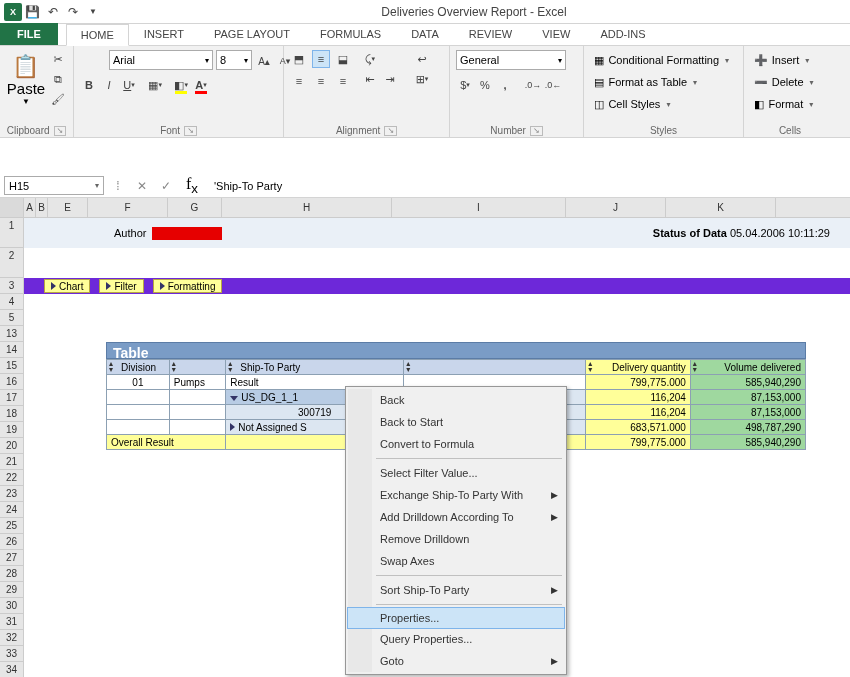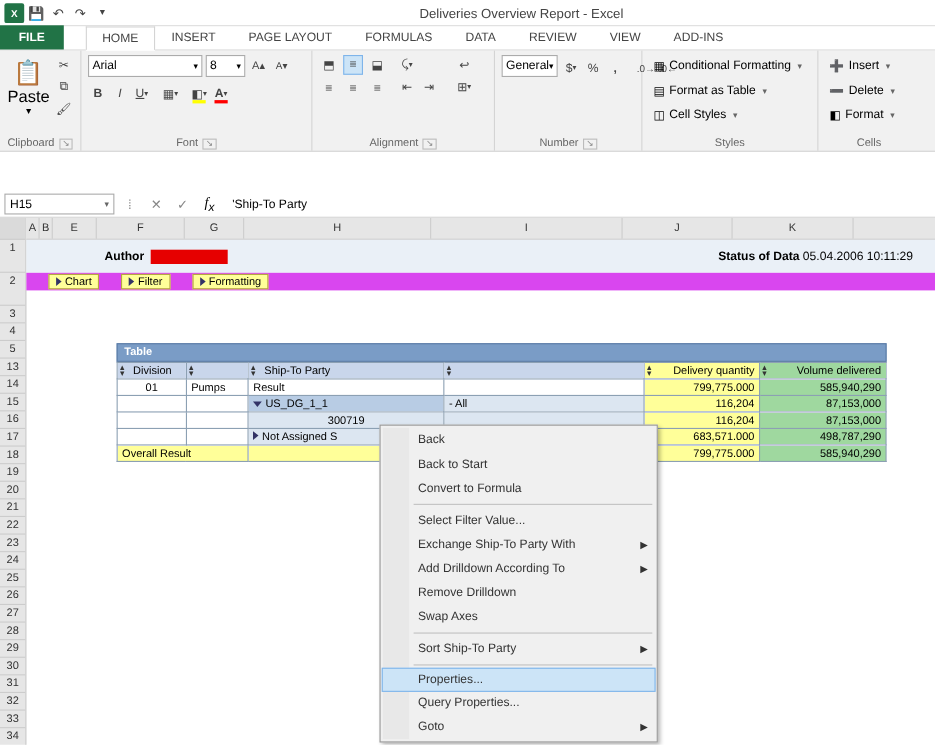--- a/index.html
+++ b/index.html
@@ -8,102 +8,102 @@
 
 .titlebar { height: 24px; background: #fff; display: flex; align-items: center; padding: 0 4px; border-bottom: 1px solid #d4d4d4; }
 .titlebar .qat { display: flex; align-items: center; gap: 2px; }
 .titlebar .qat .xl-icon { width: 18px; height: 18px; background: #217346; color:#fff; font-size:9px; font-weight:bold; display:flex; align-items:center; justify-content:center; border-radius:2px;}
 .titlebar .qat span { width: 18px; height: 18px; display: inline-flex; align-items: center; justify-content: center; color: #444; font-size: 12px; }
 .titlebar .title { flex: 1; text-align: center; font-size: 12px; color: #444; }
 
 
 .tabs { height: 22px; background: #fff; display: flex; align-items: flex-end; padding: 0; border-bottom: 1px solid #d4d4d4; }
 .tab { padding: 4px 14px; font-size: 11px; color: #444; cursor: pointer; border: 1px solid transparent; }
-.tab.file { background: #217346; color: #fff; font-weight: bold; margin-right: 20px; padding: 4px 16px;}
+.tab.file { background: #217346; color: #fff; font-weight: bold; margin-right: 8px; padding: 4px 16px;}
 .tab.active { background: #fff; border: 1px solid #d4d4d4; border-bottom: 1px solid #fff; margin-bottom: -1px; }
 
 
 .ribbon { height: 92px; background: #f1f1f1; display: flex; border-bottom: 1px solid #d4d4d4; }
 .group { border-right: 1px solid #d4d4d4; padding: 4px 6px 1px; display: flex; flex-direction: column; justify-content: space-between; }
 .group-body { flex: 1; display: flex; align-items: flex-start; gap: 3px; }
 .group-label { text-align: center; font-size: 10px; color: #666; padding-top: 2px; display:flex; justify-content:center; align-items:center; gap:4px;}
 .group-label .dlg { font-size:8px; color:#888; border:1px solid #bbb; padding:0 2px; line-height:8px;}
 
 .big-btn { display:flex; flex-direction:column; align-items:center; justify-content:center; width:40px; height:60px; }
 .big-btn .icn { font-size:22px; }
 .big-btn .lbl { font-size:15px; }
 
 .vcol { display:flex; flex-direction:column; gap:2px; }
 .icn-btn { width:18px; height:18px; display:inline-flex; align-items:center; justify-content:center; font-size:11px; border:1px solid transparent; color:#444;}
 
-.font-row1 { display:flex; gap:3px; align-items:center; }
+.font-row1 { display:flex; gap:3px; align-items:flex-end;margin-left:29px; }
 .font-select { width:104px; height:20px; border:1px solid #ababab; background:#fff; font-size:11px; padding:0 3px; display:flex; align-items:center; justify-content:space-between;}
 .size-select { width:36px; height:20px; border:1px solid #ababab; background:#fff; font-size:11px; padding:0 3px; display:flex; align-items:center; justify-content:space-between;}
 .row { display:flex; gap:2px; align-items:center; margin-top:3px;}
 
 .align-grid { display:grid; grid-template-columns: repeat(3,20px); grid-template-rows: repeat(2,20px); gap:2px;}
 .align-grid .icn-btn.sel { background:#cce4f7; border-color:#7eb4ea;}
 
 .num-select { width:110px; height:20px; border:1px solid #ababab; background:#fff; font-size:11px; padding:0 3px; display:flex; align-items:center; justify-content:space-between;}
 
 .styles-col, .cells-col { display:flex; flex-direction:column; gap:2px; }
 .styles-col .sbtn, .cells-col .sbtn { display:flex; align-items:center; gap:4px; font-size:11px; height:20px; padding:0 4px; }
 .sbtn .arrow { font-size:8px; color:#666; margin-left:2px;}
 
 
 .fbar { height:24px; border-bottom:1px solid #d4d4d4; display:flex; align-items:center; background:#fff; padding:0 4px; gap:4px;margin-top:36px;}
 .namebox { width:100px; height:19px; border:1px solid #ababab; display:flex; align-items:center; justify-content:space-between; padding:0 4px; font-size:11px;}
-.fbar .fx { font-style:italic; font-family:"Times New Roman"; font-size:13px; padding:0 6px;}
+.fbar .fx { font-family:"Times New Roman"; font-size:16px; padding:0 6px;}
 .fbar .fval { flex:1; font-size:11px; padding-left:6px;}
 .fbar .fbtn { width:20px; text-align:center; color:#888; font-size:12px;}
 
 
 .sheet { position:relative; height:510px; overflow:hidden; display:flex; }
 .rowhdrs { width:24px; background:#e6e6e6; border-right:1px solid #ccc;}
 .rowhdrs div { height:16px; border-bottom:1px solid #ccc; font-size:10px; text-align:center; line-height:16px; color:#333;}
 .rowhdrs div.rh-blank { background:#dadada; height:20px;}
 .rowhdrs div.tall { height:30px; }
 .colarea { flex:1; }
 .colhdrs { height:20px; background:#e6e6e6; border-bottom:1px solid #ccc; display:flex;}
 .colhdrs div { border-right:1px solid #ccc; font-size:10px; text-align:center; line-height:20px; color:#333;}
 .gridbody { position:relative; }
 
 
 .report-title-row { height:30px; background:#c9d6eb; border-bottom:1px solid #999; display:flex; align-items:center;}
 .report-title { font-size:17px; font-weight:bold; font-style:italic; margin-left:80px; color:#333;}
 .info-row { height:30px; background:#eaf0f7; display:flex; align-items:center; font-size:11px;}
-.info-row .author-lbl { margin-left:71px; font-weight:bold;}
+.info-row .author-lbl { margin-left:90px; font-weight:normal;}
 .info-row .author-val { width:70px; height:13px; background:#e60000; margin-left:6px;}
 .info-row .status { margin-left:auto; margin-right:20px;}
 .info-row .status b { font-weight:bold;}
-.btns-row { height:16px; background:#d946ef; display:flex; gap:20px; padding-left:20px; align-items:center;}
+.btns-row { height:16px; background:#6d28d9; display:flex; gap:9px; padding-left:20px; align-items:center;margin-top:30px;}
 .rpt-btn { background:#ffff99; border:1px solid #b5a642; height:14px; padding:0 6px; font-size:10px; display:flex; align-items:center; gap:3px;}
 .rpt-btn .tri { width:0; height:0; border-top:4px solid transparent; border-bottom:4px solid transparent; border-left:5px solid #336; }
 .empty-row { height:16px; }
 
 
 .tbl-wrap { margin-left:82px; width:700px; }
-.tbl-title { background:#7a9cc6; color:#fff; font-weight:bold; font-size:10px; padding:2px 6px; border:1px solid #5b7ca6; height:17px;}
+.tbl-title { background:#7a9cc6; color:#fff; font-weight:bold; font-size:14px; padding:2px 6px; border:1px solid #5b7ca6; height:17px;}
 .tbl { border-collapse:collapse; width:100%; font-size:10px;}
 .tbl th, .tbl td { border:1px solid #8ca0b3; height:15px; padding:0 4px; white-space:nowrap; overflow:hidden;}
 .tbl th { background:#c9d6eb; font-weight:normal; text-align:left; position:relative;}
 .tbl th .sort { position:absolute; left:2px; top:1px; font-size:8px; line-height:6px; color:#333;}
 .tbl th.dq, .tbl th.vd { background:#ffff99; text-align:right;}
 .tbl td.num { text-align:right; }
 .tbl td.y { background:#ffff99; }
 .tbl td.g { background:#9fd89f; }
 .tbl td.sub { background:#dce6f1;}
 .tbl td.subsel { background:#b8cce4;}
 .tbl tr.total td { background:#ffff99; font-weight:normal;}
 .tbl tr.total td.g { background:#9fd89f;}
 .caret-dn { display:inline-block; width:0; height:0; border-left:4px solid transparent; border-right:4px solid transparent; border-top:5px solid #336; margin-right:3px;}
 .caret-rt { display:inline-block; width:0; height:0; border-top:4px solid transparent; border-bottom:4px solid transparent; border-left:5px solid #336; margin-right:3px;}
 
 
-.ctx { position:absolute; left:345px; top:386px; width:253px; background:#f0f0f0; border:1px solid #979797; box-shadow:2px 2px 4px rgba(0,0,0,.3); padding:2px; z-index:100;}
+.ctx { position:absolute; left:345px; top:386px; width:222px; background:#f0f0f0; border:1px solid #979797; box-shadow:2px 2px 4px rgba(0,0,0,.3); padding:2px; z-index:100;}
 .ctx .strip { position:absolute; left:2px; top:2px; bottom:2px; width:24px; background:#e8e8e8;}
 .ctx-item { position:relative; height:22px; display:flex; align-items:center; padding-left:32px; padding-right:20px; font-size:11px; color:#333;}
 .ctx-item.sel { background:#cce4f7; border:1px solid #7eb4ea; margin:-1px; height:22px;}
 .ctx-item .sub { position:absolute; right:6px; font-size:9px;}
 .ctx-sep { height:1px; background:#c0c0c0; margin:3px 2px 3px 28px;}
 </style>
 </head>
 <body>
 
 <div class="titlebar">
@@ -214,21 +214,21 @@
         <span class="icn-btn" style="width:28px;">⊞<span style="font-size:7px;">▾</span></span>
       </div>
     </div>
     <div class="group-label">
         <span>Alignment</span>
         <span class="dlg">↘</span>
       </div>
   </div>
 
   <div class="group" style="width:134px;">
-    <div class="group-body" style="flex-direction:row;">
+    <div class="group-body" style="flex-direction:column;">
       <div class="num-select">
           <span>General</span>
           <span style="font-size:8px;">▾</span>
         </div>
       <div class="row">
         <span class="icn-btn">$<span style="font-size:7px;">▾</span></span>
         <span class="icn-btn">%</span>
         <span class="icn-btn">
             <b>,</b>
           </span>

